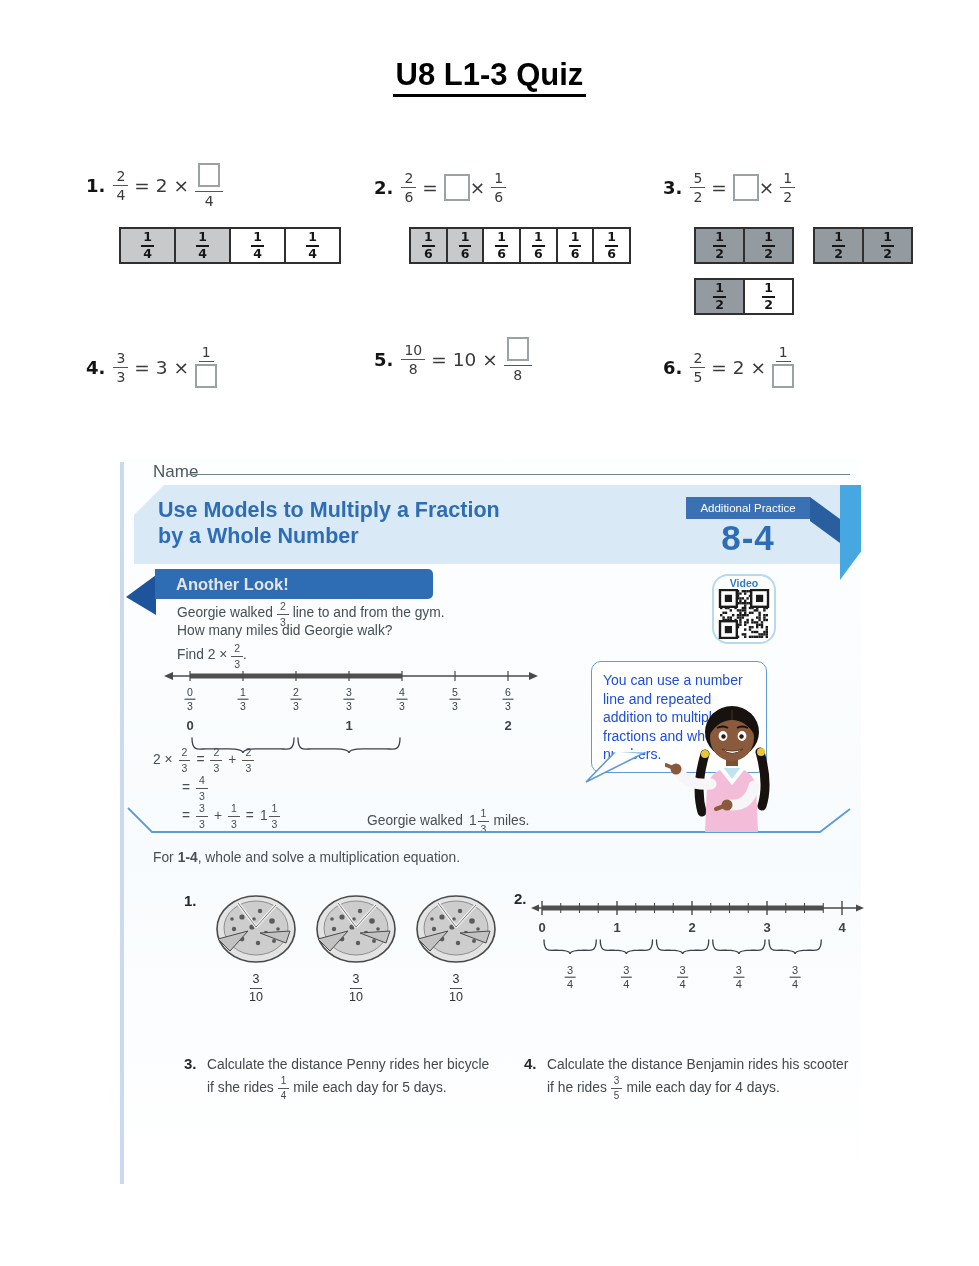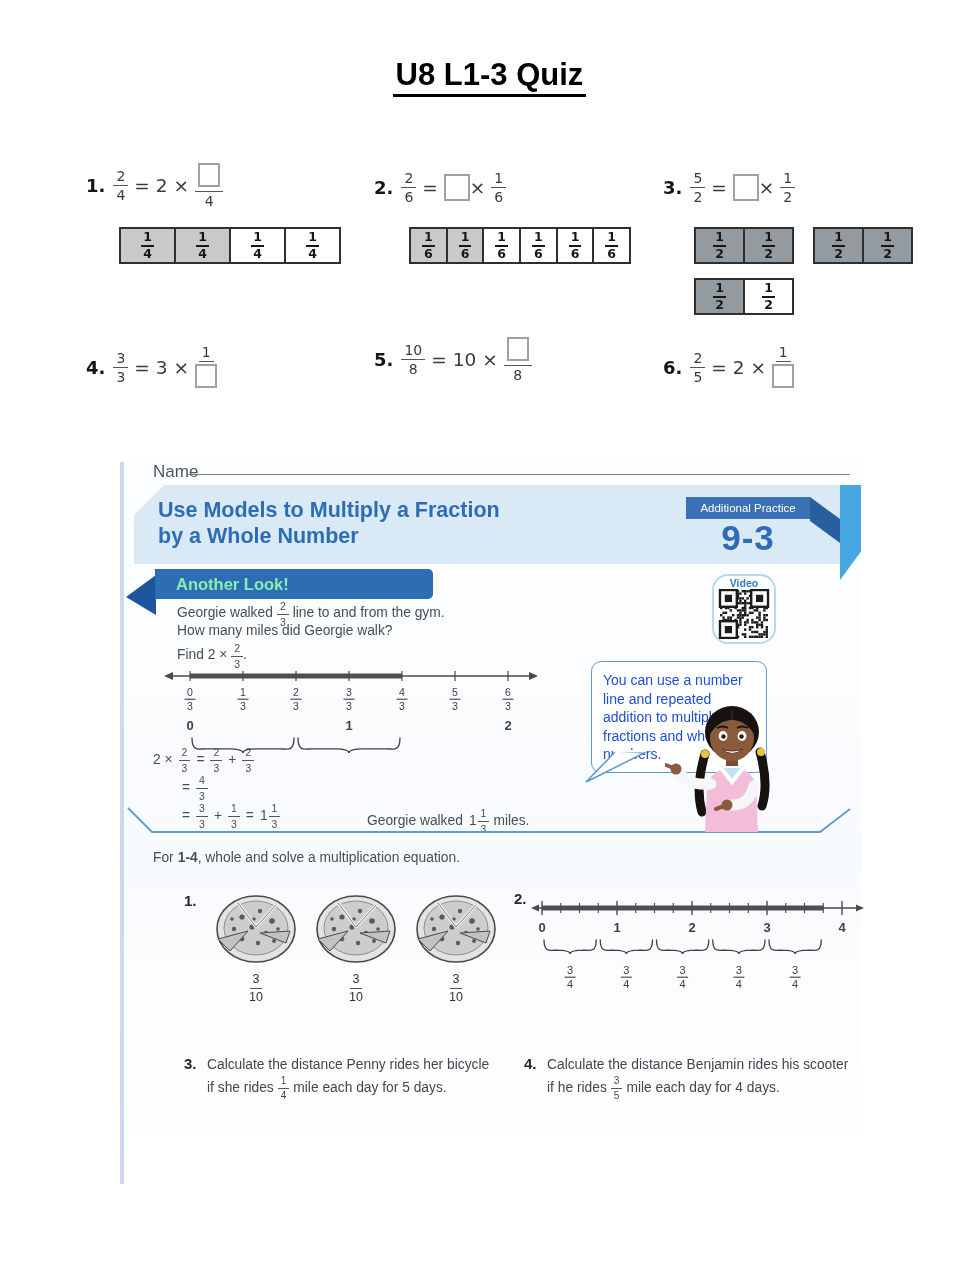--- a/index.html
+++ b/index.html
@@ -60,21 +60,21 @@
              clip-path:polygon(0 0,100% 0,100% 70%,0 100%);}
   .ribbon{position:absolute;left:566px;top:39px;width:124px;height:22px;background:#3a70b4;
           color:#fff;font-size:11.5px;display:flex;align-items:center;justify-content:center;}
   .ribbon-fold{position:absolute;left:690px;top:39px;width:30px;height:46px;background:#2a5f9f;
                clip-path:polygon(0 0,100% 48%,100% 100%,0 52%);}
   .lesson-num{position:absolute;left:566px;top:60px;width:124px;text-align:center;
               font-size:35px;font-weight:bold;color:#2e6db6;letter-spacing:1px;}
   .al-wedge{position:absolute;left:6px;top:117px;width:30px;height:40px;background:#1e549b;
             clip-path:polygon(100% 0,100% 100%,0 55%);}
   .al-banner{position:absolute;left:35px;top:111px;width:278px;height:30px;background:#2e6cb4;
-             border-radius:0 5px 5px 0;color:#86efac;font-weight:bold;font-size:16.5px;
+             border-radius:0 5px 5px 0;color:#e5e5e5;font-weight:bold;font-size:16.5px;
              display:flex;align-items:center;padding-left:21px;}
   .video-box{position:absolute;left:592px;top:116px;width:64px;height:70px;background:#fff;
              border:2px solid #b5d9ef;border-radius:16px;text-align:center;}
   .video-label{font-size:10.5px;font-weight:bold;color:#2f7bc0;margin-top:1px;}
   .ws-text{position:absolute;font-size:13.8px;color:#474f54;line-height:1.45;}
   .bubble{position:absolute;left:471px;top:203px;width:176px;background:#fff;
           border:1.6px solid #5f9bd3;border-radius:10px;padding:9px 10px 8px 11px;
           font-size:14px;color:#1d4ed8;line-height:1.33;}
   .plabel-ws{position:absolute;font-size:15px;font-weight:bold;color:#26292b;}
   .cookie-labels{position:absolute;left:86px;top:514px;width:300px;display:flex;}
@@ -301,21 +301,21 @@
 
 <section class="ws">
   <div class="ws-strip"></div>
   <div class="name-label">Name</div>
   <div class="name-line"></div>
 
   <div class="ws-header"></div>
   <div class="cyan-band"></div>
   <div class="ribbon-fold"></div>
   <div class="ribbon">Additional Practice</div>
-  <div class="lesson-num">9-3</div>
+  <div class="lesson-num">8-4</div>
   <div class="ws-title">
     <div>Use Models to Multiply a Fraction</div>
     <div>by a Whole Number</div>
   </div>
 
   <div class="al-wedge"></div>
   <div class="al-banner">Another Look!</div>
 
   <div class="video-box">
     <div class="video-label">Video</div>

